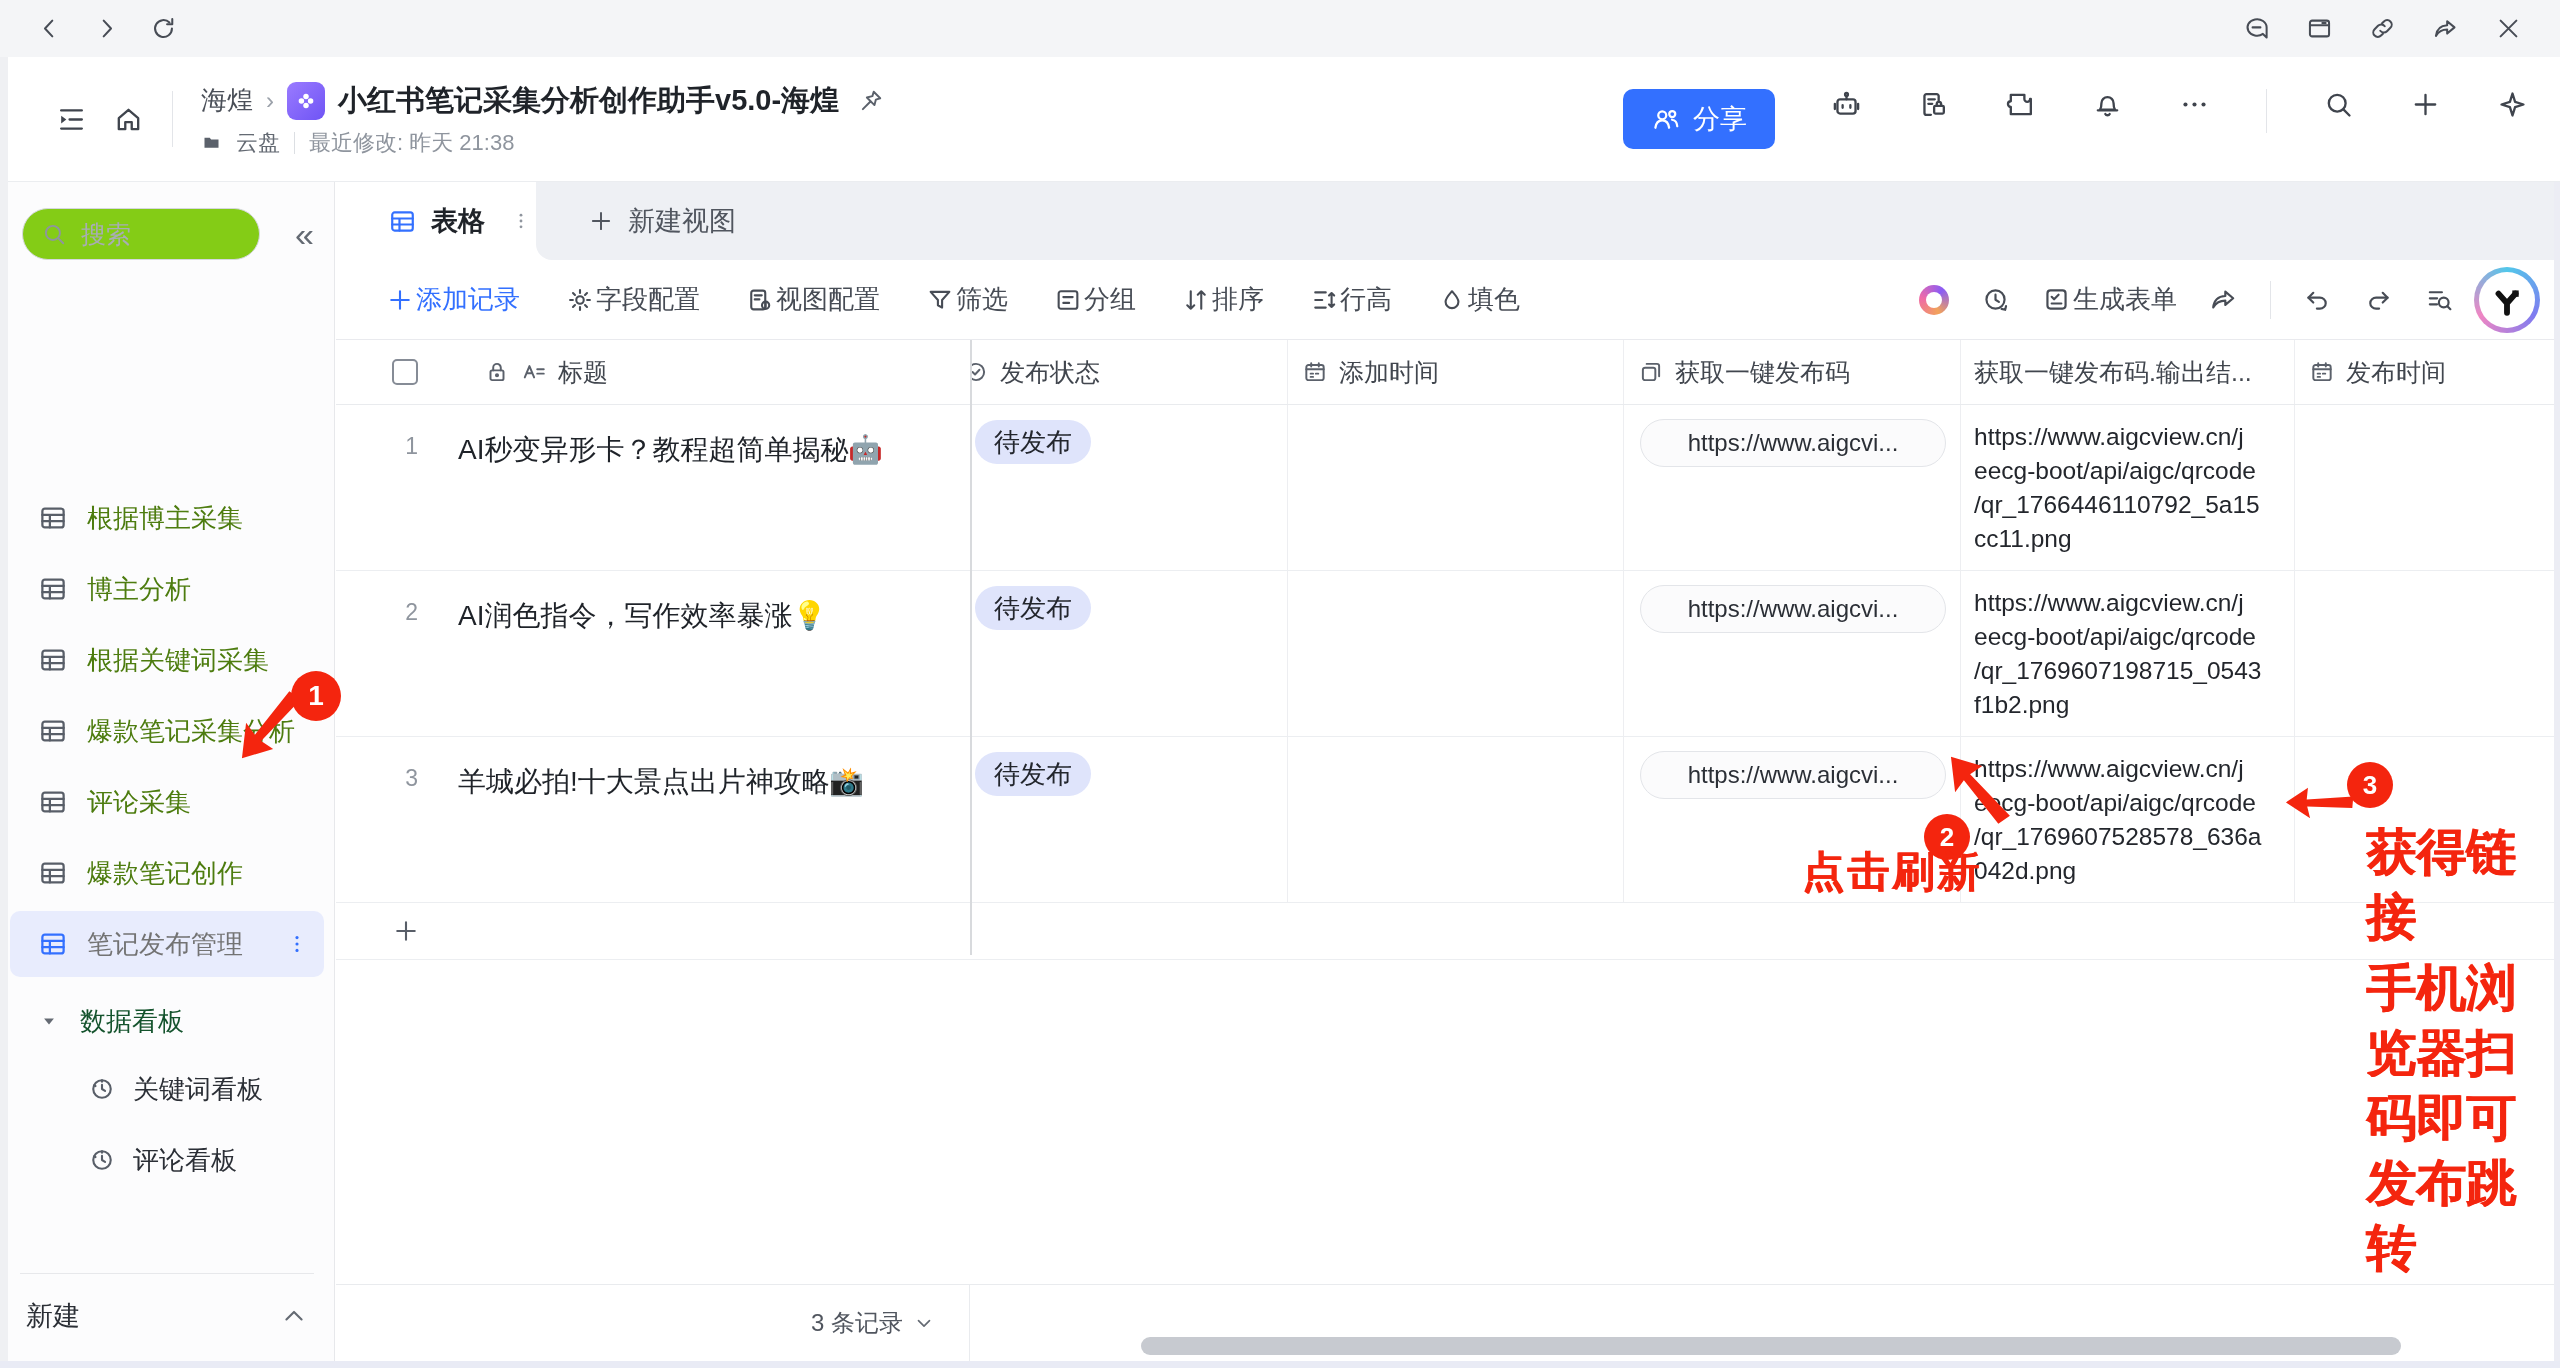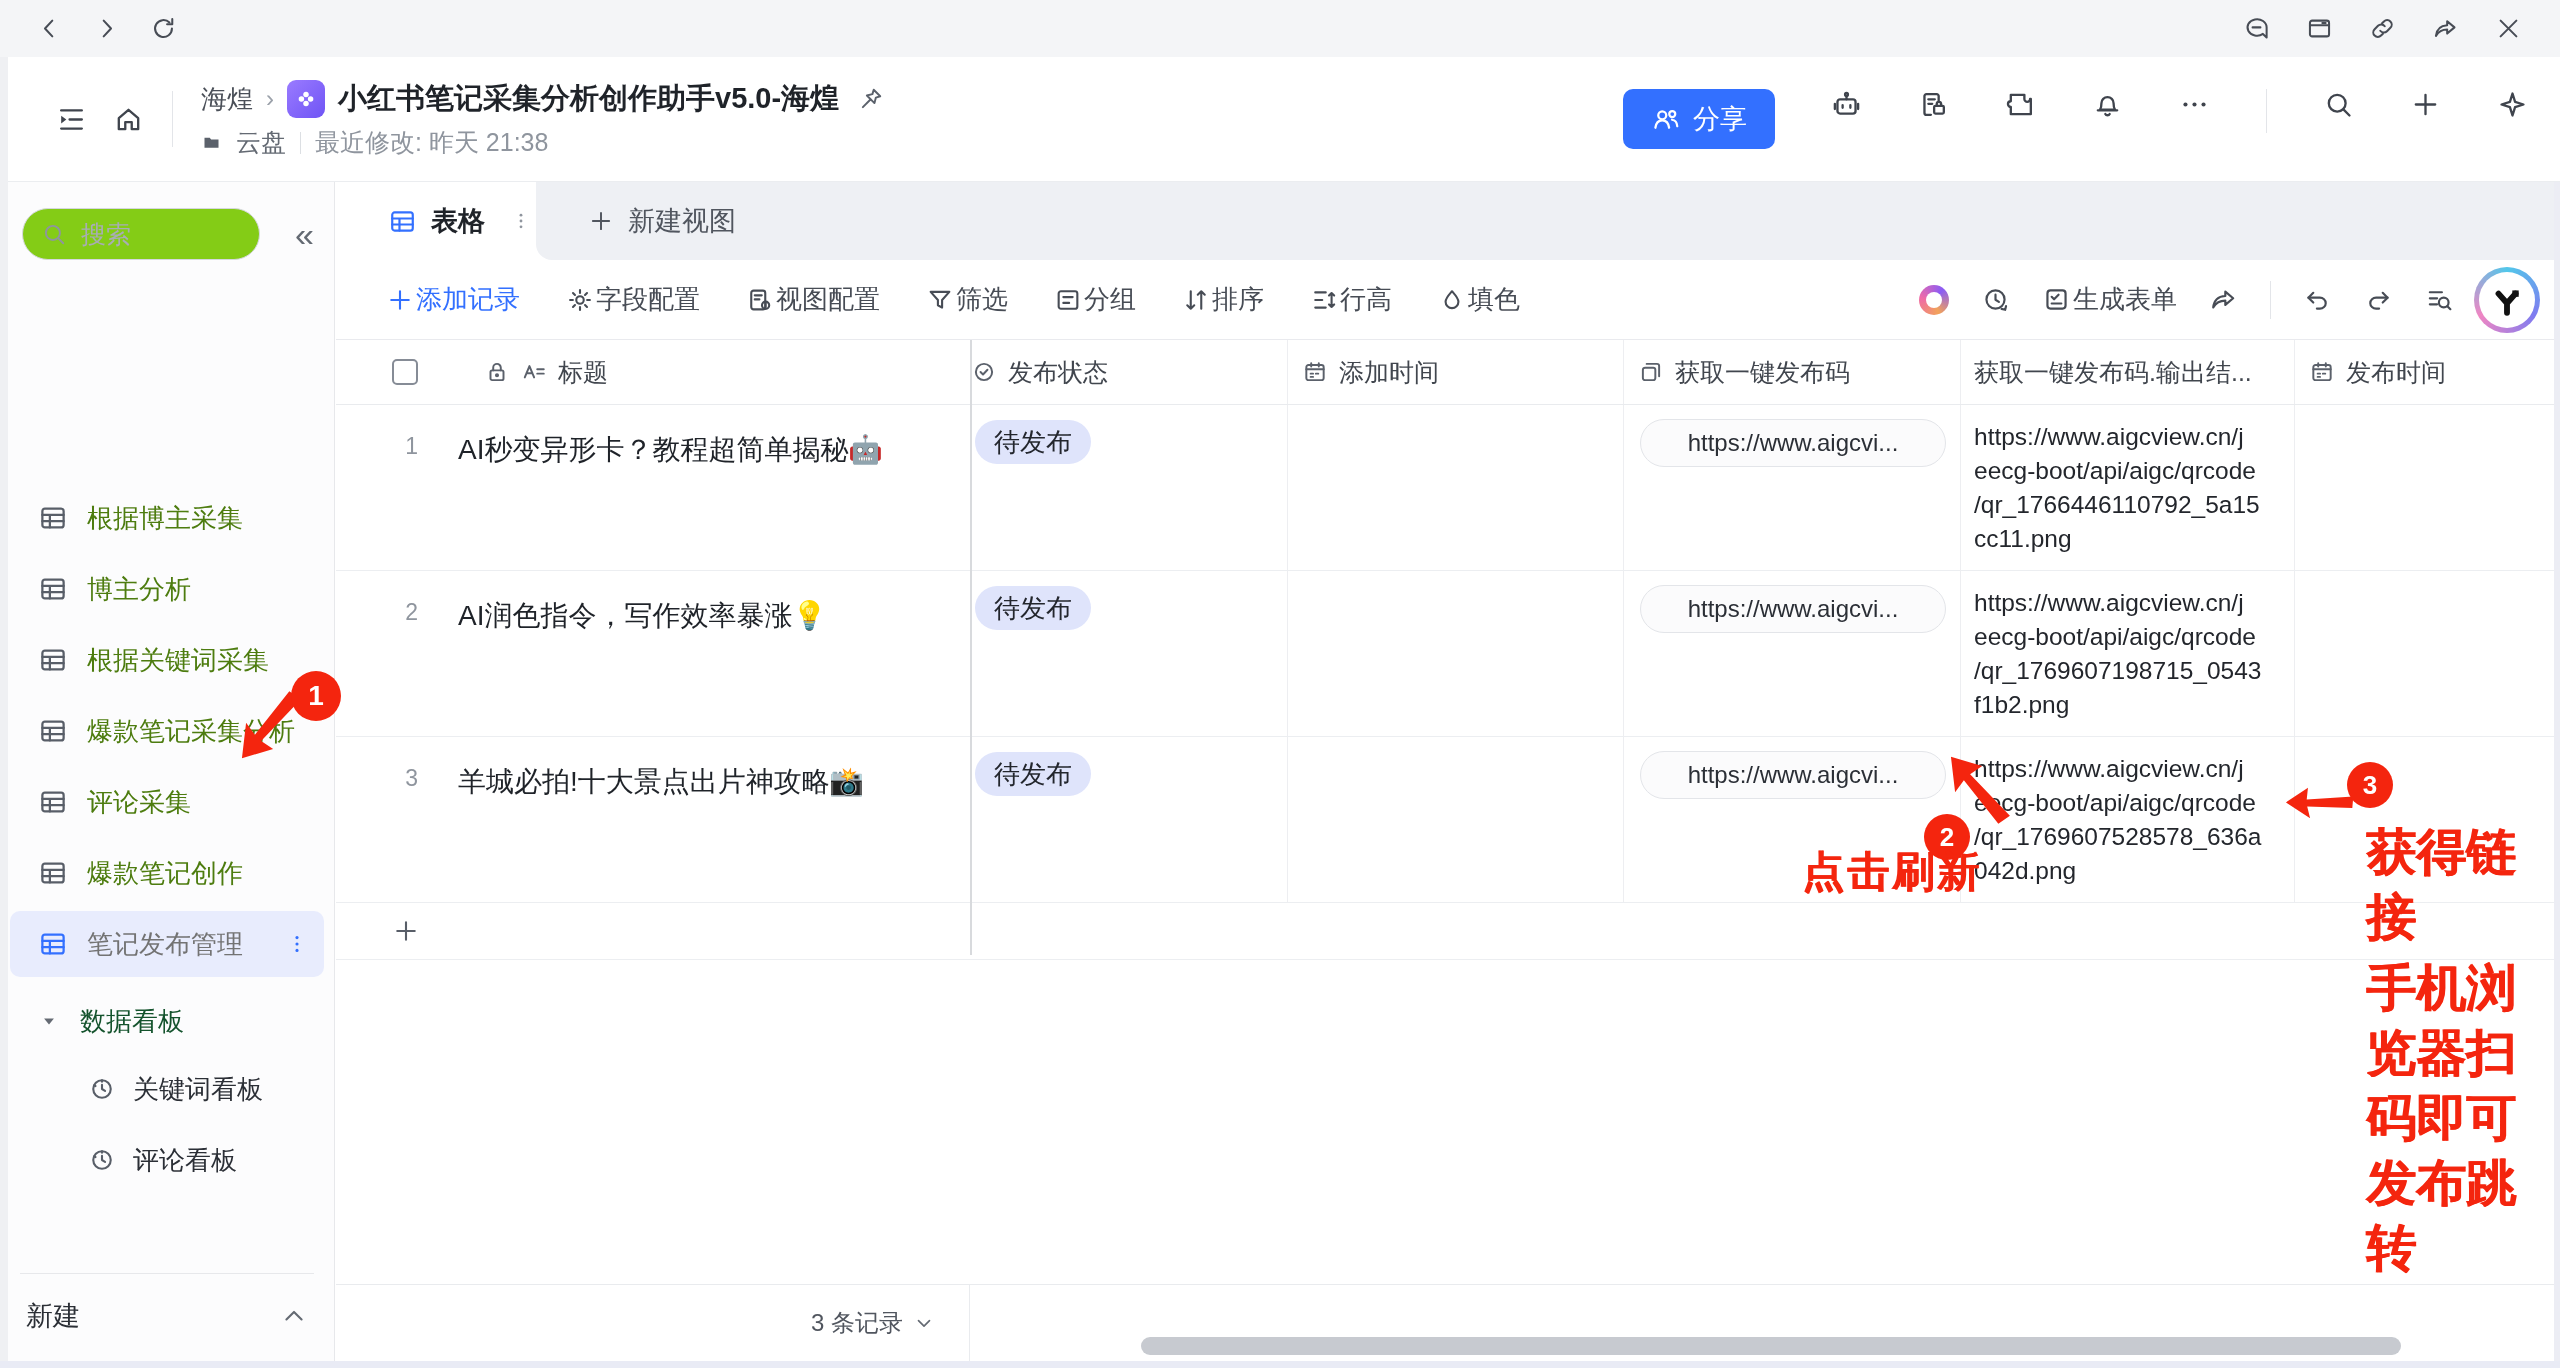--- a/index.html
+++ b/index.html
@@ -25,21 +25,21 @@
   .hdr-left{display:flex;align-items:center;padding-left:56px;}
   .hic{width:31px;height:31px;color:#3f444d;}
   .hdr-div{width:1px;height:56px;background:#e3e5e9;margin:0 28px;}
   .crumbs{display:flex;flex-direction:column;gap:7px;}
   .crumb-top{display:flex;align-items:center;gap:13px;font-size:26px;color:#4a4f58;}
   .crumb-sep{color:#9ba1aa;font-size:24px;}
   .app-icon{width:38px;height:38px;border-radius:9px;background:linear-gradient(135deg,#9a7bff,#6f54f5);
     display:flex;align-items:center;justify-content:center;color:#fff;}
   .doc-title{font-size:29px;color:#1f2329;font-weight:600;}
   .pin{width:26px;height:26px;color:#5b616b;margin-left:6px;}
-  .crumb-bottom{display:flex;align-items:center;gap:14px;font-size:25px;color:#646a73;}
+  .crumb-bottom{display:flex;align-items:center;gap:14px;font-size:22px;color:#646a73;}
   .crumb-bottom .vdiv{width:1px;height:22px;background:#dcdfe3;}
   .modified{color:#8f959e;}
   .folder-ic{width:21px;height:21px;color:#5b616b;}
   .hdr-right{margin-left:auto;display:flex;gap:56px;padding-right:32px;color:#3f444d;padding-left:28px;}
   .share-btn{height:60px;padding:0 28px;border-radius:10px;background:#3370ff;color:#fff;font-size:27px;
     display:flex;align-items:center;gap:12px;cursor:pointer;}
   .share-btn .ic{width:30px;height:30px;}
   .hdr-right .vdiv{width:1px;height:44px;background:#e3e5e9;}
 
   
@@ -105,21 +105,21 @@
   .g-header{display:flex;height:64px;border-bottom:1px solid #e9ebee;color:#41464e;font-size:25px;}
   .g-row{display:flex;height:165px;border-bottom:1px solid #eceef1;}
   .c{border-right:1px solid #edeef1;box-sizing:border-box;position:relative;height:100%;overflow:hidden;}
   .w0{width:635px;} .w1{width:317px;} .w2{width:336px;} .w3{width:337px;} .w4{width:334px;} .w5{flex:1;border-right:none;}
   .hcell{display:flex;align-items:center;gap:11px;}
   .hcell .ic{width:26px;height:26px;color:#5b616b;}
   .hc0{padding-left:56px;}
   .hc0 .gap1{width:44px;}
   .checkbox{width:26px;height:26px;border:2px solid #868c96;border-radius:5px;background:#fff;box-sizing:border-box;}
   .hc1 .ic.clip{margin-left:-8px;}
-  .hc1{padding-left:8px;text-align:right;}
+  .hc1{padding-left:0;text-align:right;}
   .hcell.pad14{padding-left:14px;}
   .hc4{padding-left:13px;white-space:nowrap;}
   .rownum{position:absolute;left:52px;top:28px;width:30px;text-align:right;font-size:23px;color:#8f959e;}
   .rowtitle{position:absolute;left:122px;top:26px;font-size:28px;color:#1f2329;white-space:nowrap;}
   .badge{display:inline-flex;align-items:center;height:44px;padding:0 19px;border-radius:22px;
     background:#dfe4fb;color:#23262d;font-size:26px;margin:15px 0 0 4px;}
   .qr-btn{margin:14px 0 0 16px;width:306px;height:48px;border:1.5px solid #e3e5e9;border-radius:26px;
     background:#fbfbfc;display:flex;align-items:center;justify-content:center;font-size:24px;color:#2b2f36;
     box-sizing:border-box;cursor:pointer;}
   .out{padding:15px 12px 0 13px;font-size:24.5px;line-height:34px;color:#23262c;word-break:break-all;}

